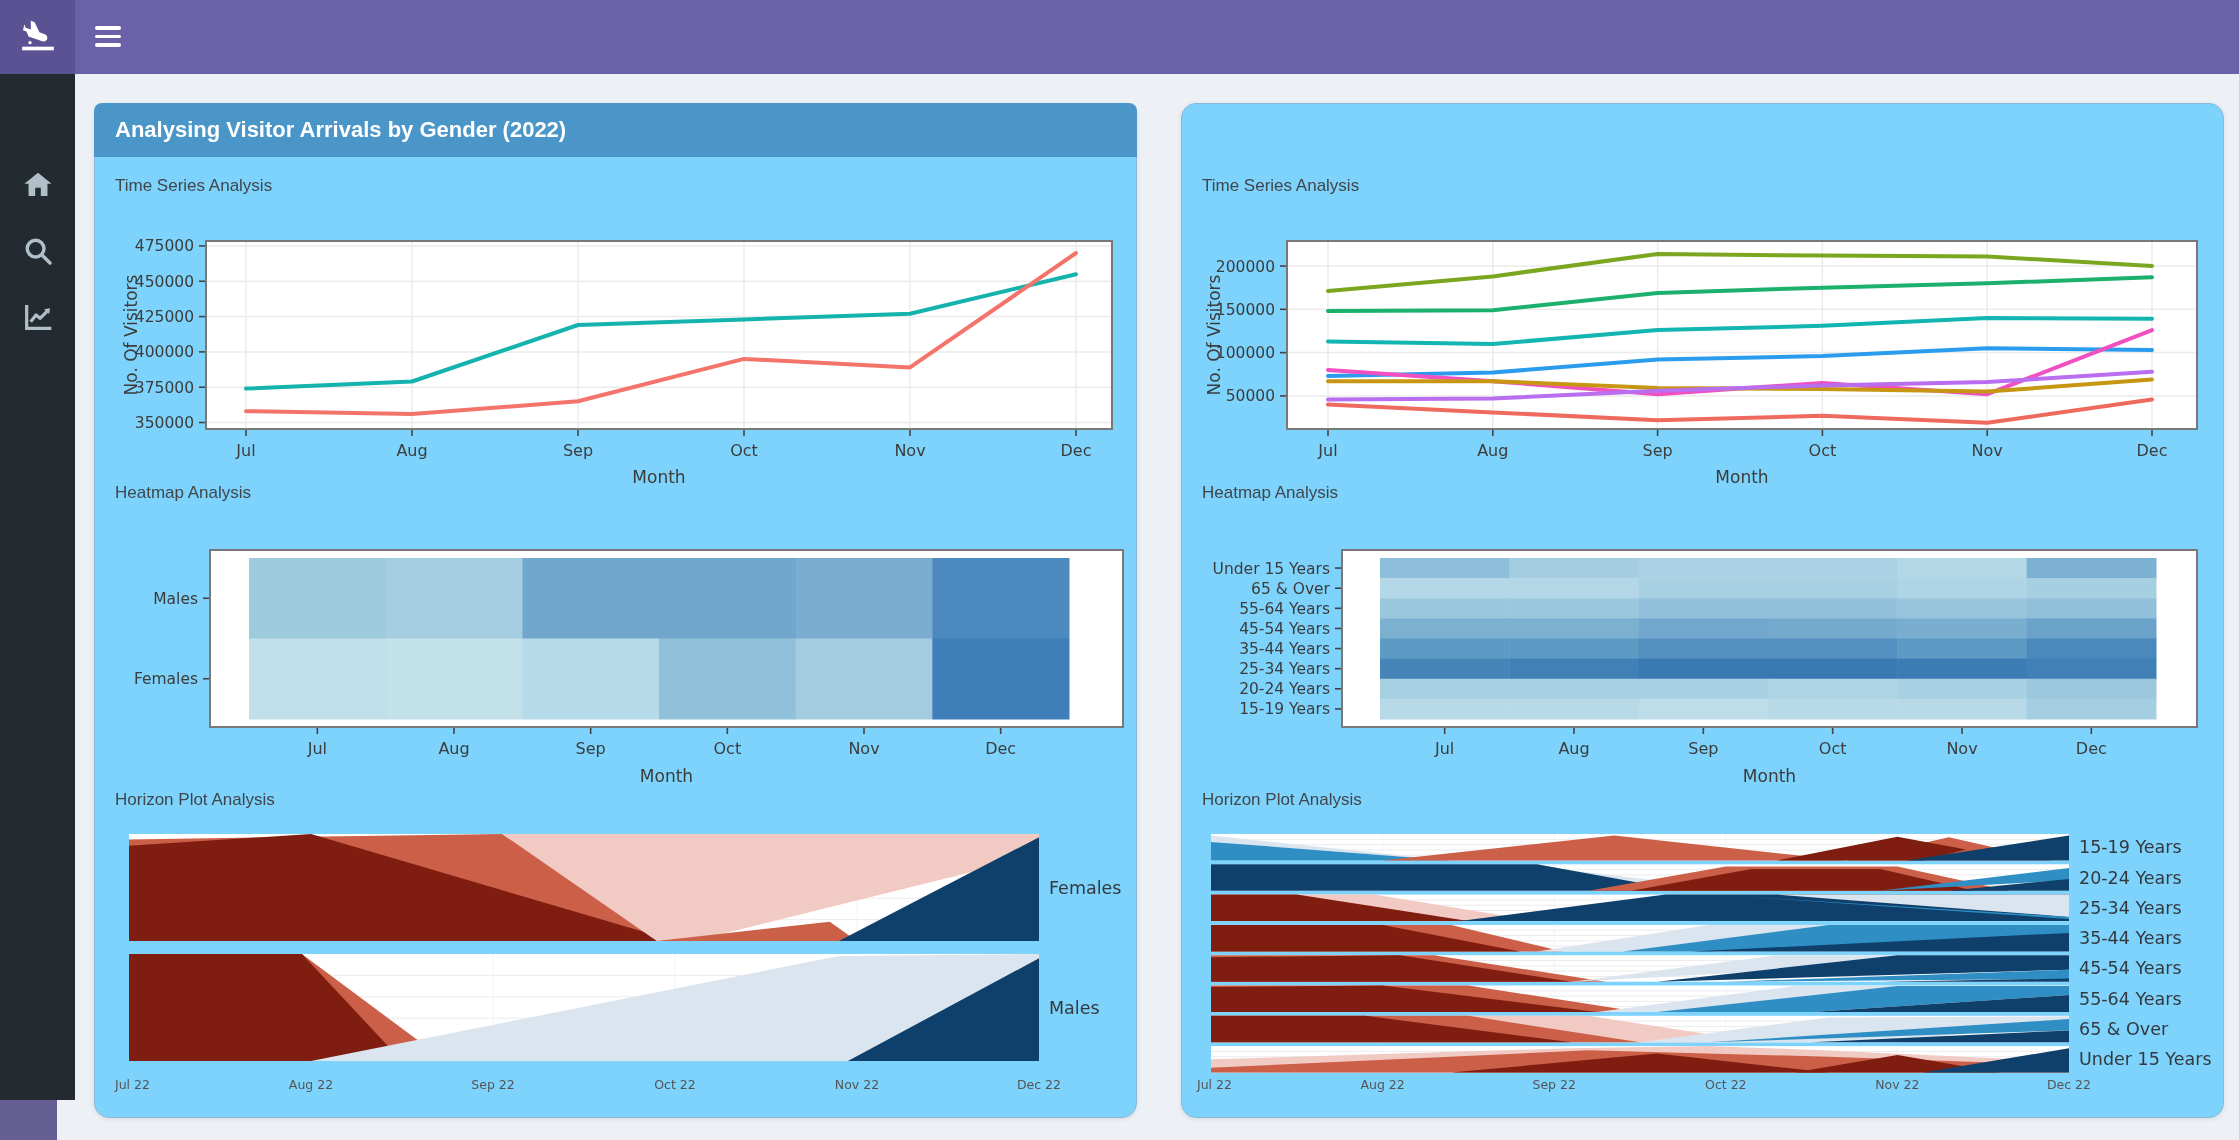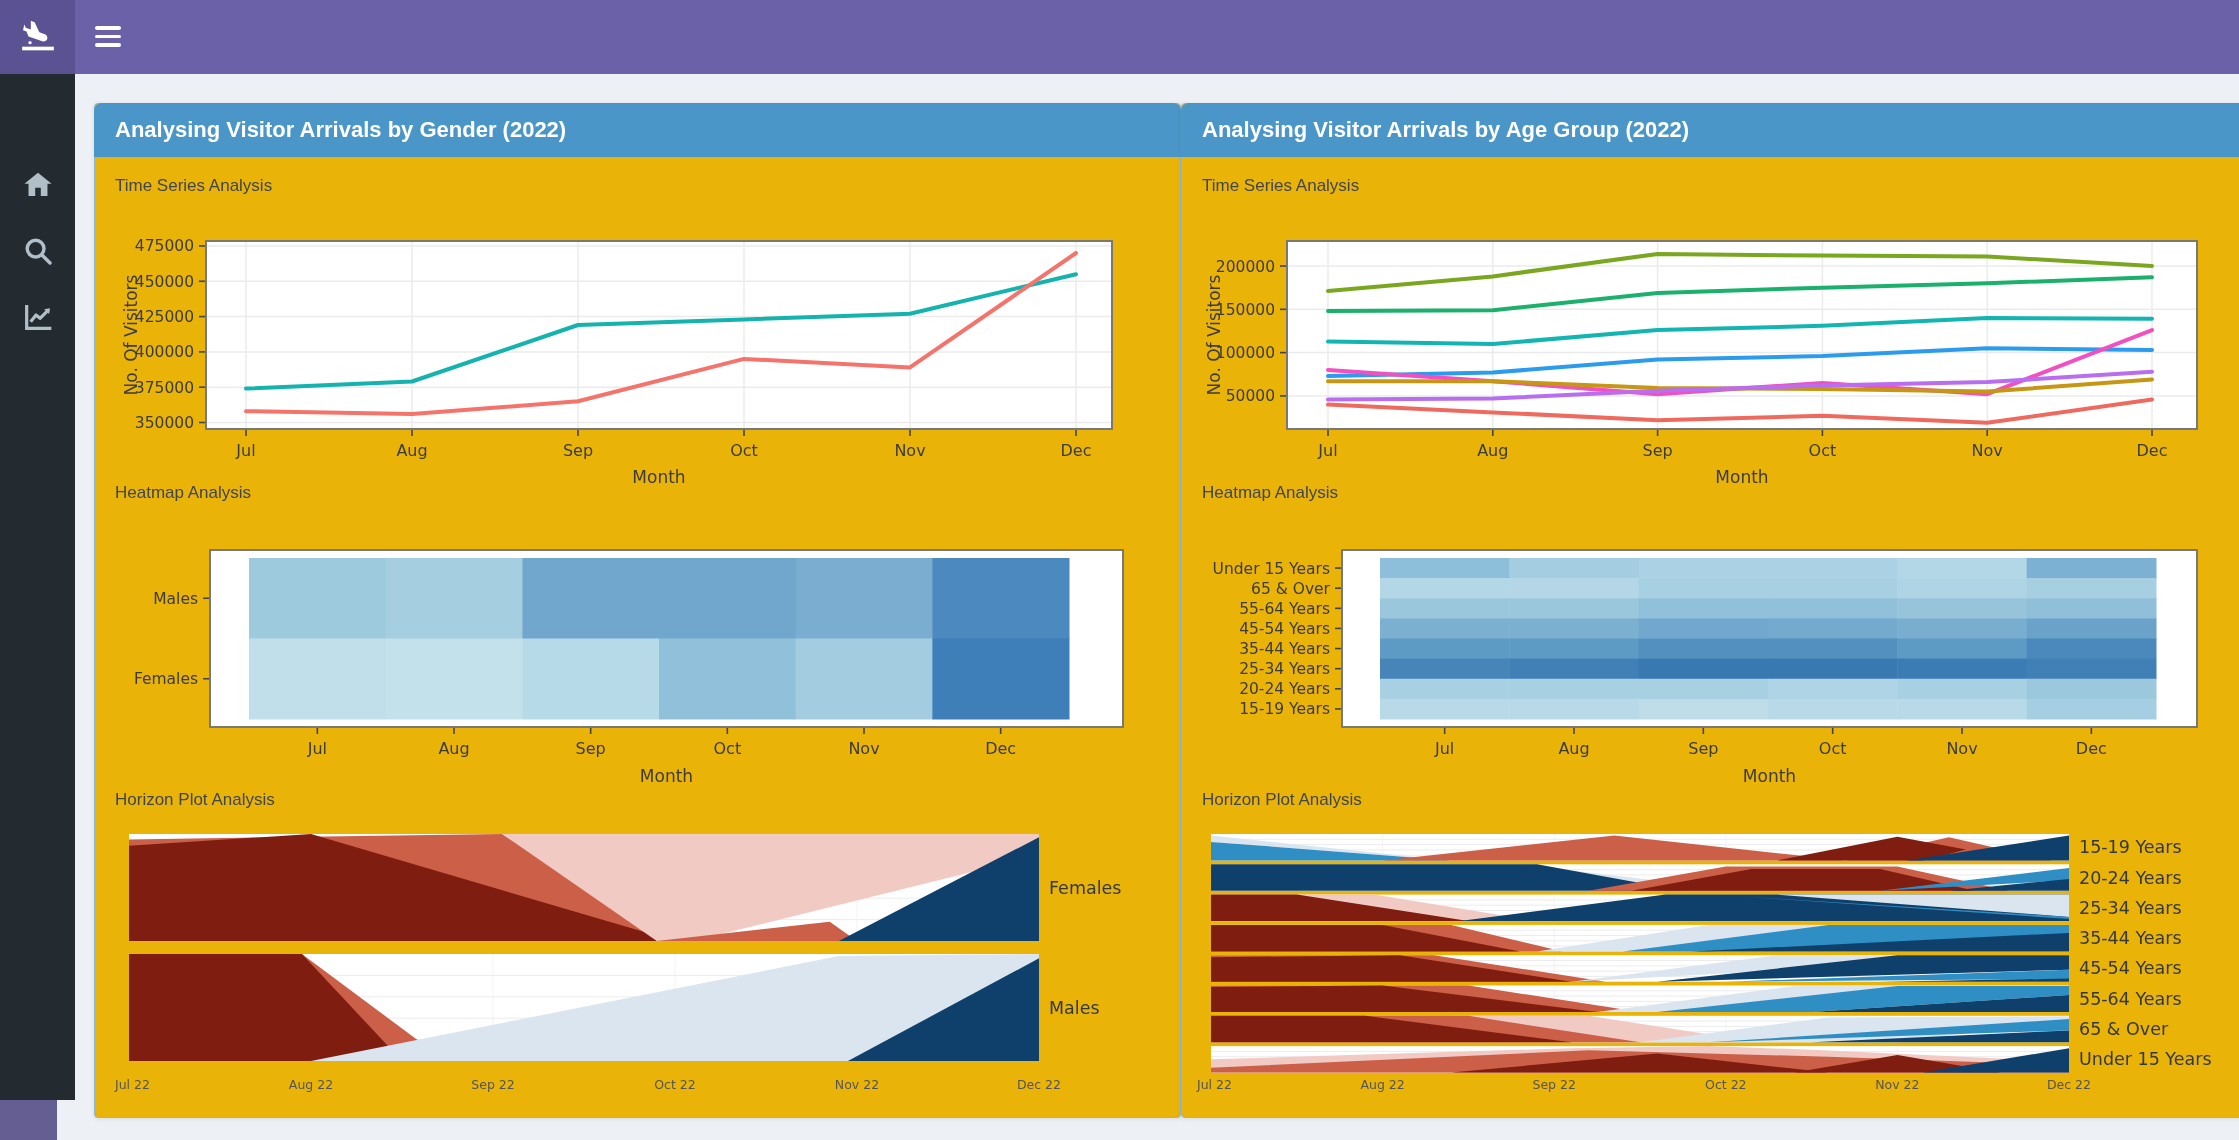--- a/index.html
+++ b/index.html
@@ -5,21 +5,21 @@
   html,body{margin:0;padding:0;background:#edf0f4;font-family:"Liberation Sans",sans-serif;}
   #page{position:relative;width:2239px;height:1140px;overflow:hidden;background:#edf0f4;}
   #topbar{position:absolute;left:0;top:0;width:2239px;height:74px;background:#6b61a9;z-index:5;}
   #logo-box{position:absolute;left:0;top:0;width:75px;height:74px;background:#5b5294;display:flex;align-items:center;justify-content:center;}
   #hamburger{position:absolute;left:95px;top:26px;width:28px;height:22px;cursor:pointer;}
   #hamburger .bar{width:26px;height:3.5px;background:#fff;border-radius:2px;margin-bottom:5px;}
   #sidebar{position:absolute;left:0;top:74px;width:75px;height:1026px;background:#232b31;z-index:4;}
   .side-btn{position:absolute;left:0;width:75px;height:62px;display:flex;align-items:center;justify-content:center;cursor:pointer;}
   .side-btn svg{width:32px;height:32px;}
   #side-footer{position:absolute;left:0;top:1100px;width:57px;height:40px;background:#655e93;z-index:6;}
-  .card{position:absolute;top:103px;width:1041px;height:1013px;background:#eab308;border:1.5px solid #8cb8d8;border-radius:4px;box-shadow:0 1px 4px rgba(40,80,120,.12);padding-left:44px;}
+  .card{position:absolute;top:103px;width:1041px;height:1013px;background:#7dd3fc;border:1.5px solid #8cb8d8;border-radius:15px;box-shadow:0 1px 4px rgba(40,80,120,.12);}
   .card-header{position:absolute;left:-1px;top:-1px;right:-1px;height:54px;background:#4a96c8;border-radius:8px 8px 0 0;color:#ffffff;font-weight:bold;font-size:22px;line-height:54px;padding-left:21px;box-sizing:border-box;}
   .section-title{position:absolute;left:20px;font-size:17px;color:#40464c;}
   .chart-host{position:absolute;left:0;}
   svg text{font-family:"DejaVu Sans",sans-serif;}
 </style>
 </head>
 <body>
 
 <div id="page">
   <div id="topbar">
@@ -182,23 +182,20 @@
           <text x="20" y="258" font-size="12.5" text-anchor="start" fill="#555">Jul 22</text>
           <text x="216" y="258" font-size="12.5" text-anchor="middle" fill="#555">Aug 22</text>
           <text x="398" y="258" font-size="12.5" text-anchor="middle" fill="#555">Sep 22</text>
           <text x="580" y="258" font-size="12.5" text-anchor="middle" fill="#555">Oct 22</text>
           <text x="762" y="258" font-size="12.5" text-anchor="middle" fill="#555">Nov 22</text>
           <text x="944" y="258" font-size="12.5" text-anchor="middle" fill="#555">Dec 22</text>
         </svg></div>
   </div>
 
   <div class="card" style="left:1181px">
-    <div class="card-header">
-      <span>Analysing Visitor Arrivals by Age Group (2022)</span>
-    </div>
     <div class="section-title" style="top:72px">Time Series Analysis</div>
     <div class="chart-host" style="top: 134px; width: 1041px; height: 272px;"><svg width="1041" height="272">
           <rect x="105" y="3" width="910" height="188" fill="#fff"></rect>
           <line x1="105" x2="1015" y1="157.92031321971442" y2="157.92031321971442" stroke="#ebebeb" stroke-width="1.5"></line>
           <line x1="105" x2="1015" y1="114.62229387379088" y2="114.62229387379088" stroke="#ebebeb" stroke-width="1.5"></line>
           <line x1="105" x2="1015" y1="71.32427452786735" y2="71.32427452786735" stroke="#ebebeb" stroke-width="1.5"></line>
           <line x1="105" x2="1015" y1="28.026255181943807" y2="28.026255181943807" stroke="#ebebeb" stroke-width="1.5"></line>
           <line x1="146" x2="146" y1="3" y2="191" stroke="#ebebeb" stroke-width="1.5"></line>
           <line x1="310.8" x2="310.8" y1="3" y2="191" stroke="#ebebeb" stroke-width="1.5"></line>
           <line x1="475.6" x2="475.6" y1="3" y2="191" stroke="#ebebeb" stroke-width="1.5"></line>

